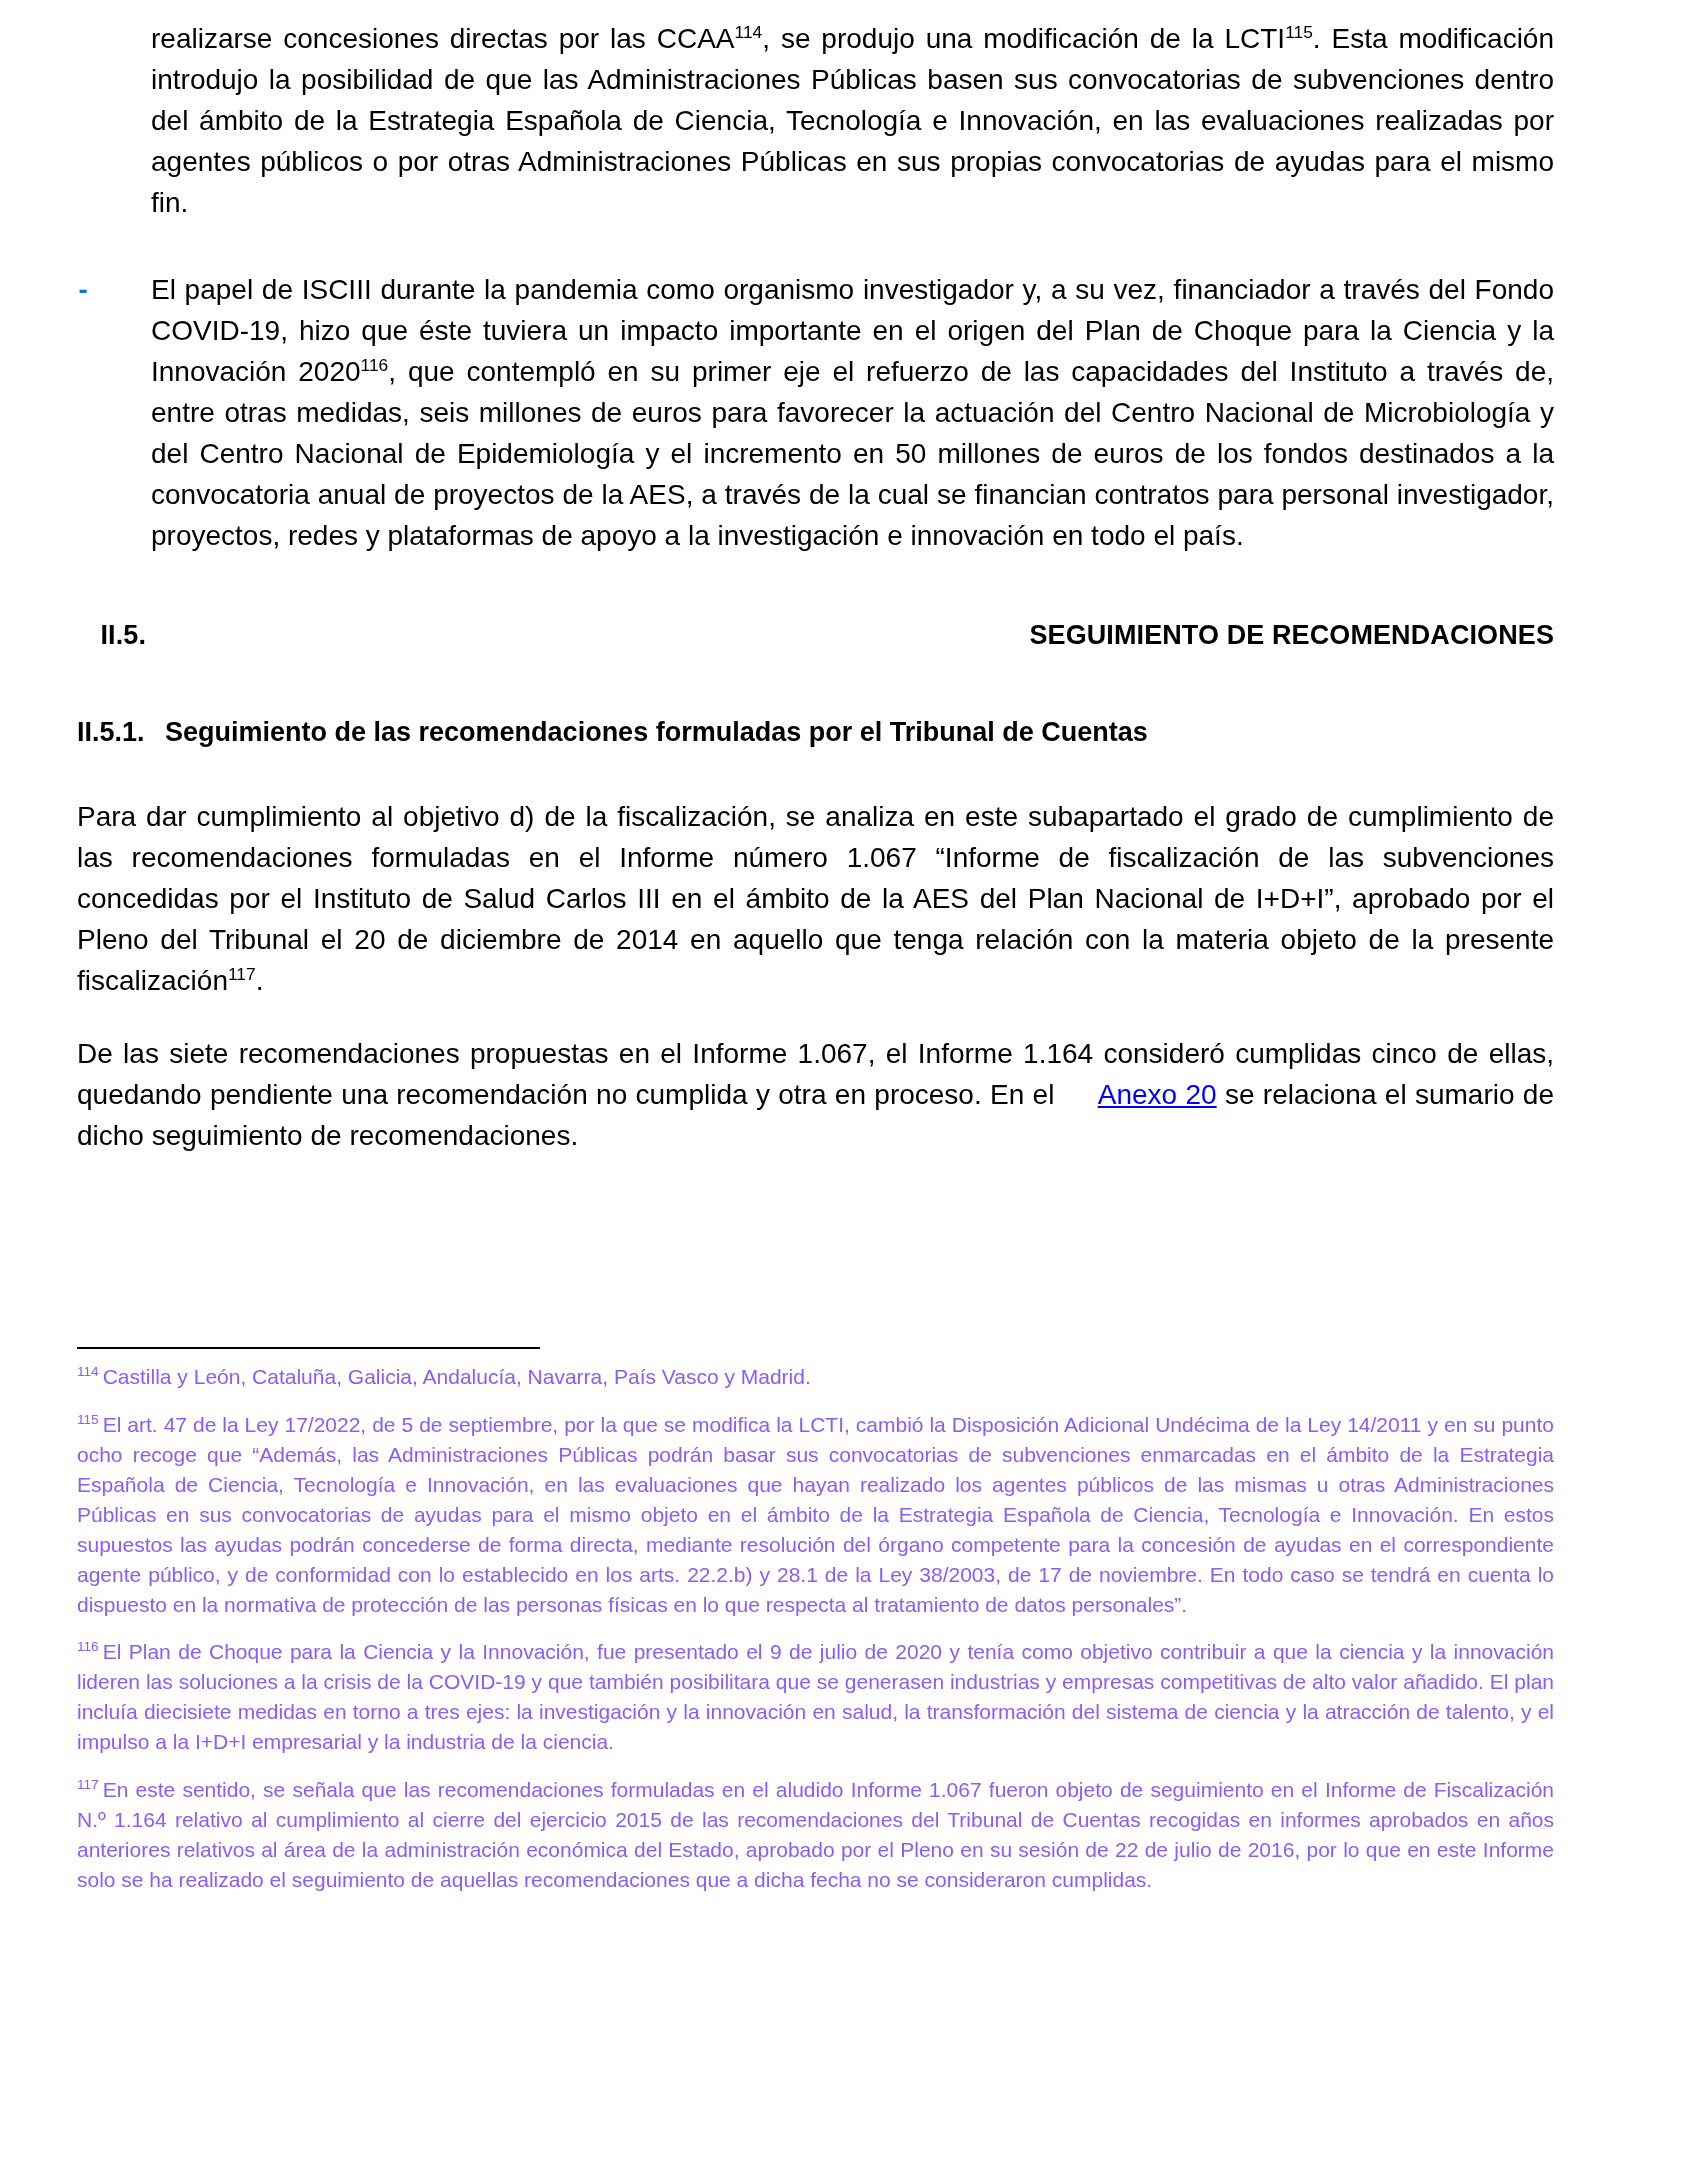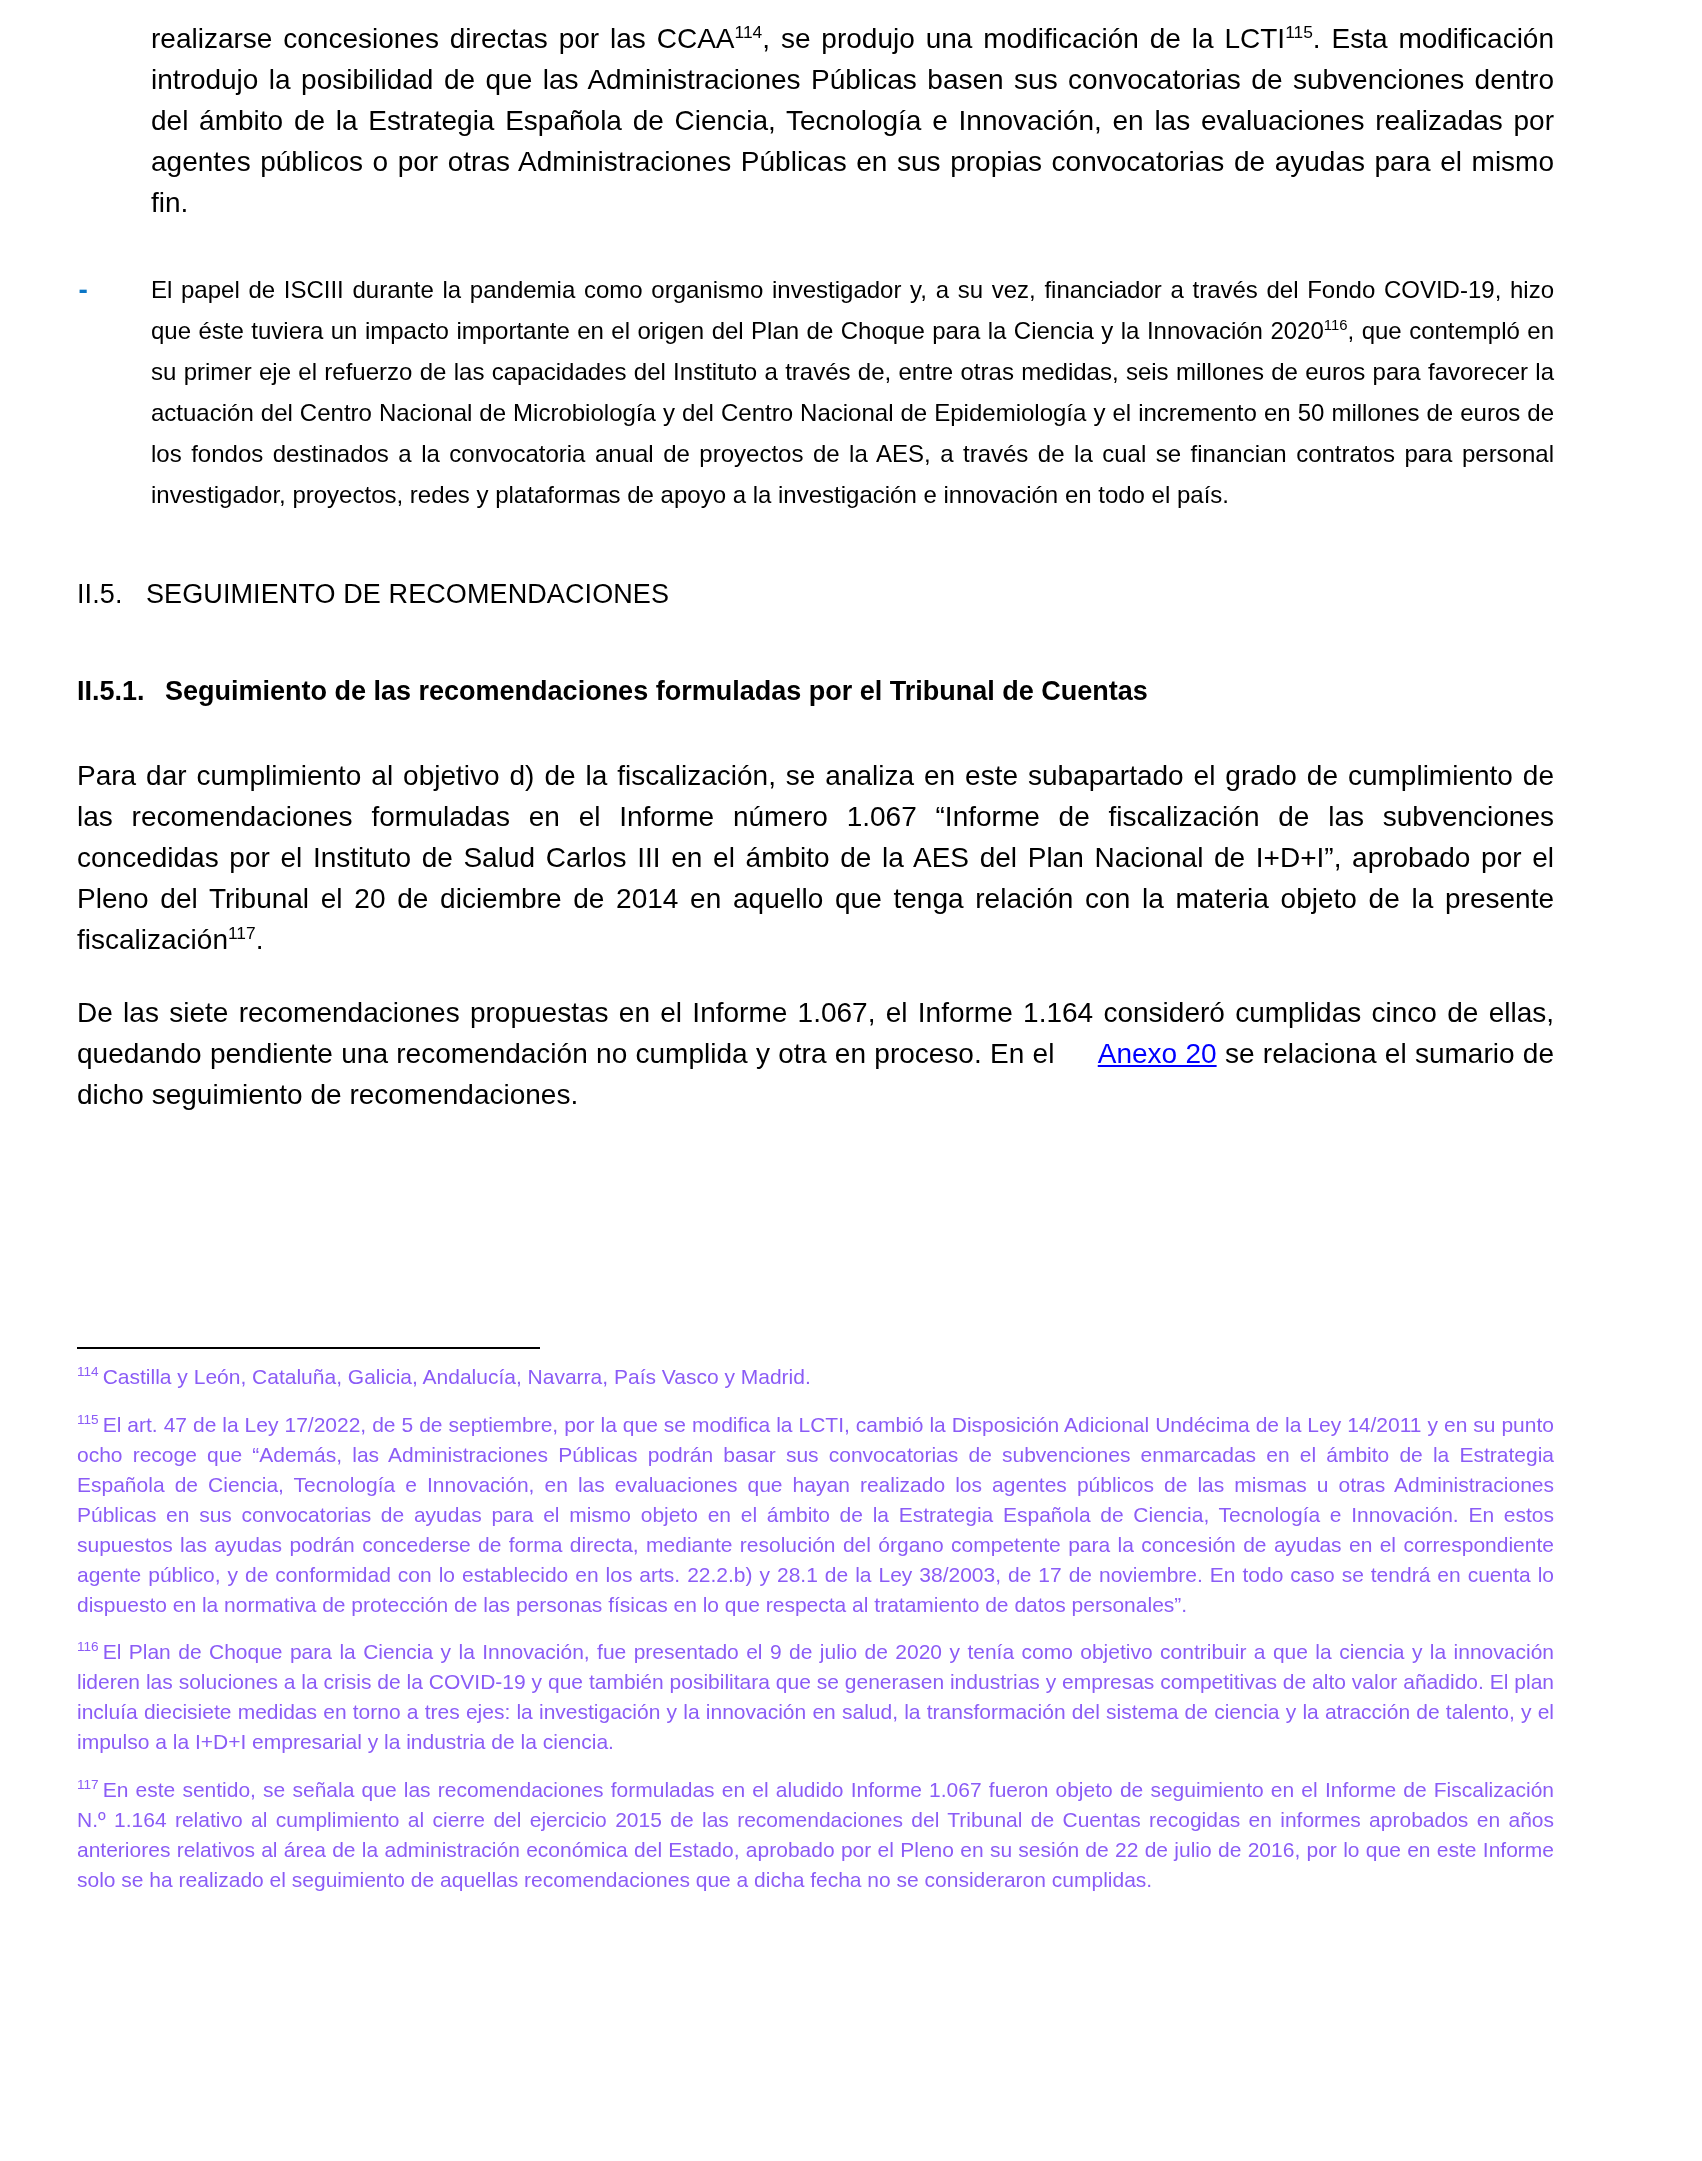--- a/index.html
+++ b/index.html
@@ -54,34 +54,35 @@
     font-size: 28px;
     line-height: 41px;
     color: #0b76c6;
     font-weight: 700;
     padding-left: 1.6px;
     box-sizing: border-box;
   }
 
   .bullet-text {
     flex: 1 1 auto;
-    font-size: 24px;
+    font-size: 28px;
     line-height: 41px;
     text-align: justify;
     text-justify: inter-word;
   }
 
   
   .h2-row {
     display: flex;
     align-items: baseline;
     font-size: 27px;
-    font-weight: 400;
+    font-weight: 700;
     line-height: 35px;
     letter-spacing: 0.1px;
+    text-align: right;
   }
   .h2-num  { flex: 0 0 auto; width: 69px; }
   .h2-text { flex: 1 1 auto; }
 
   .h3-row {
     display: flex;
     align-items: baseline;
     font-size: 27px;
     font-weight: 700;
     line-height: 35px;

